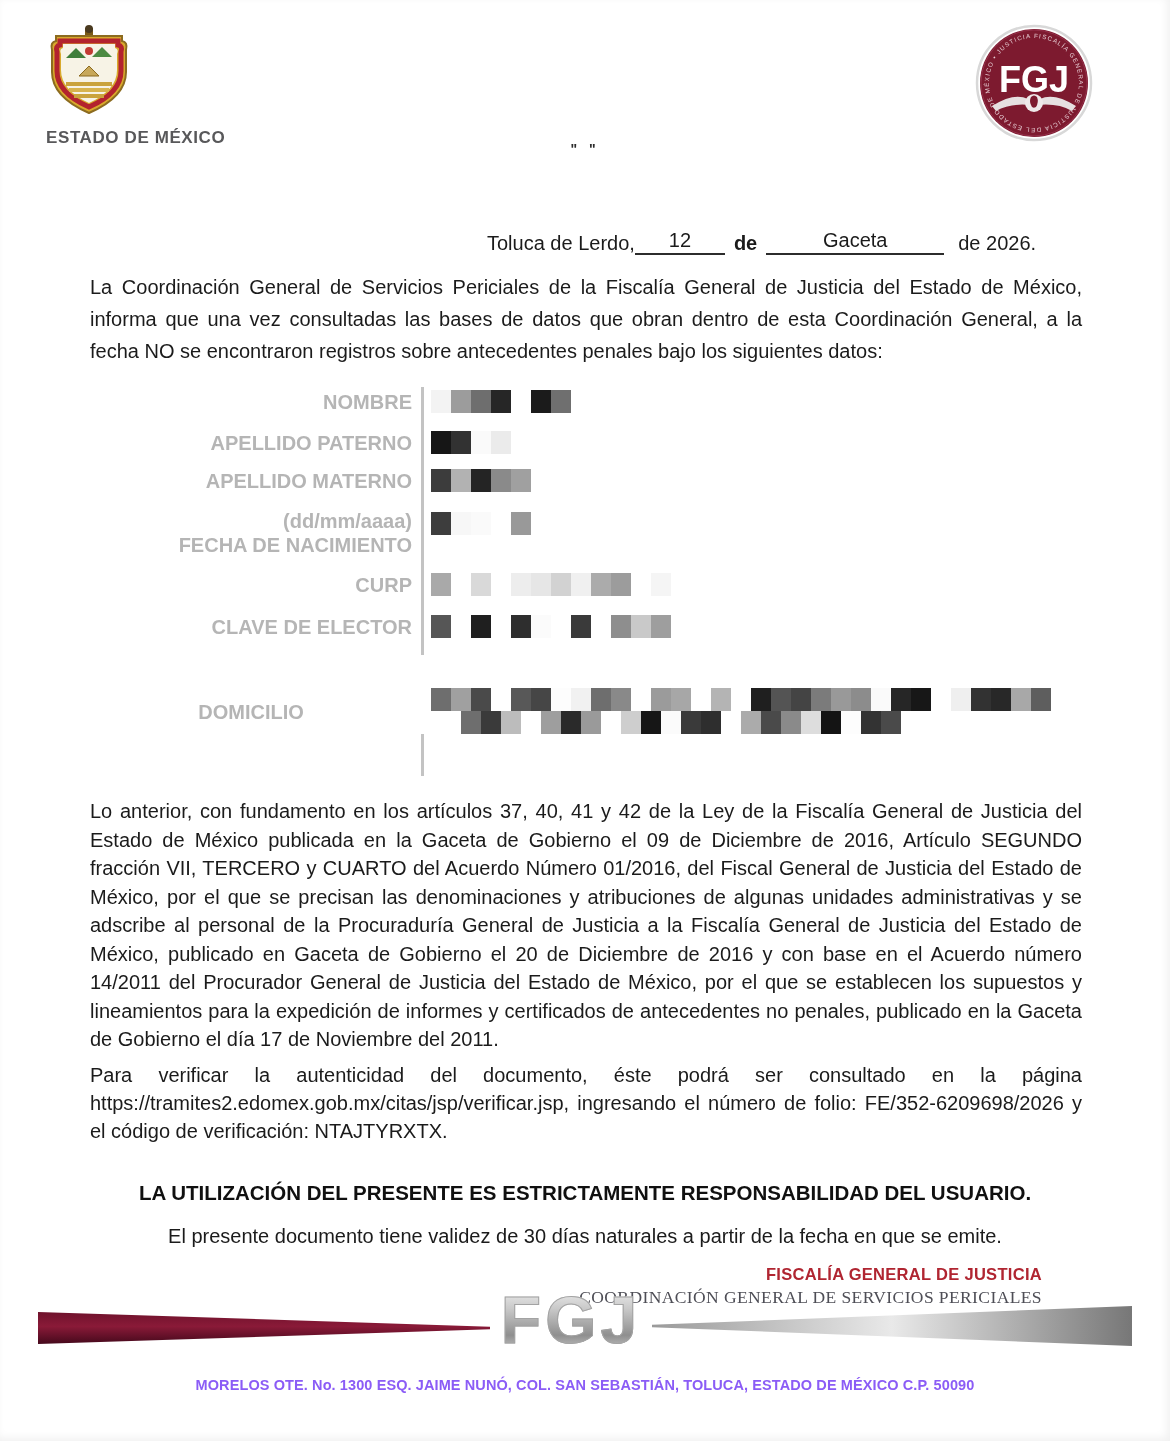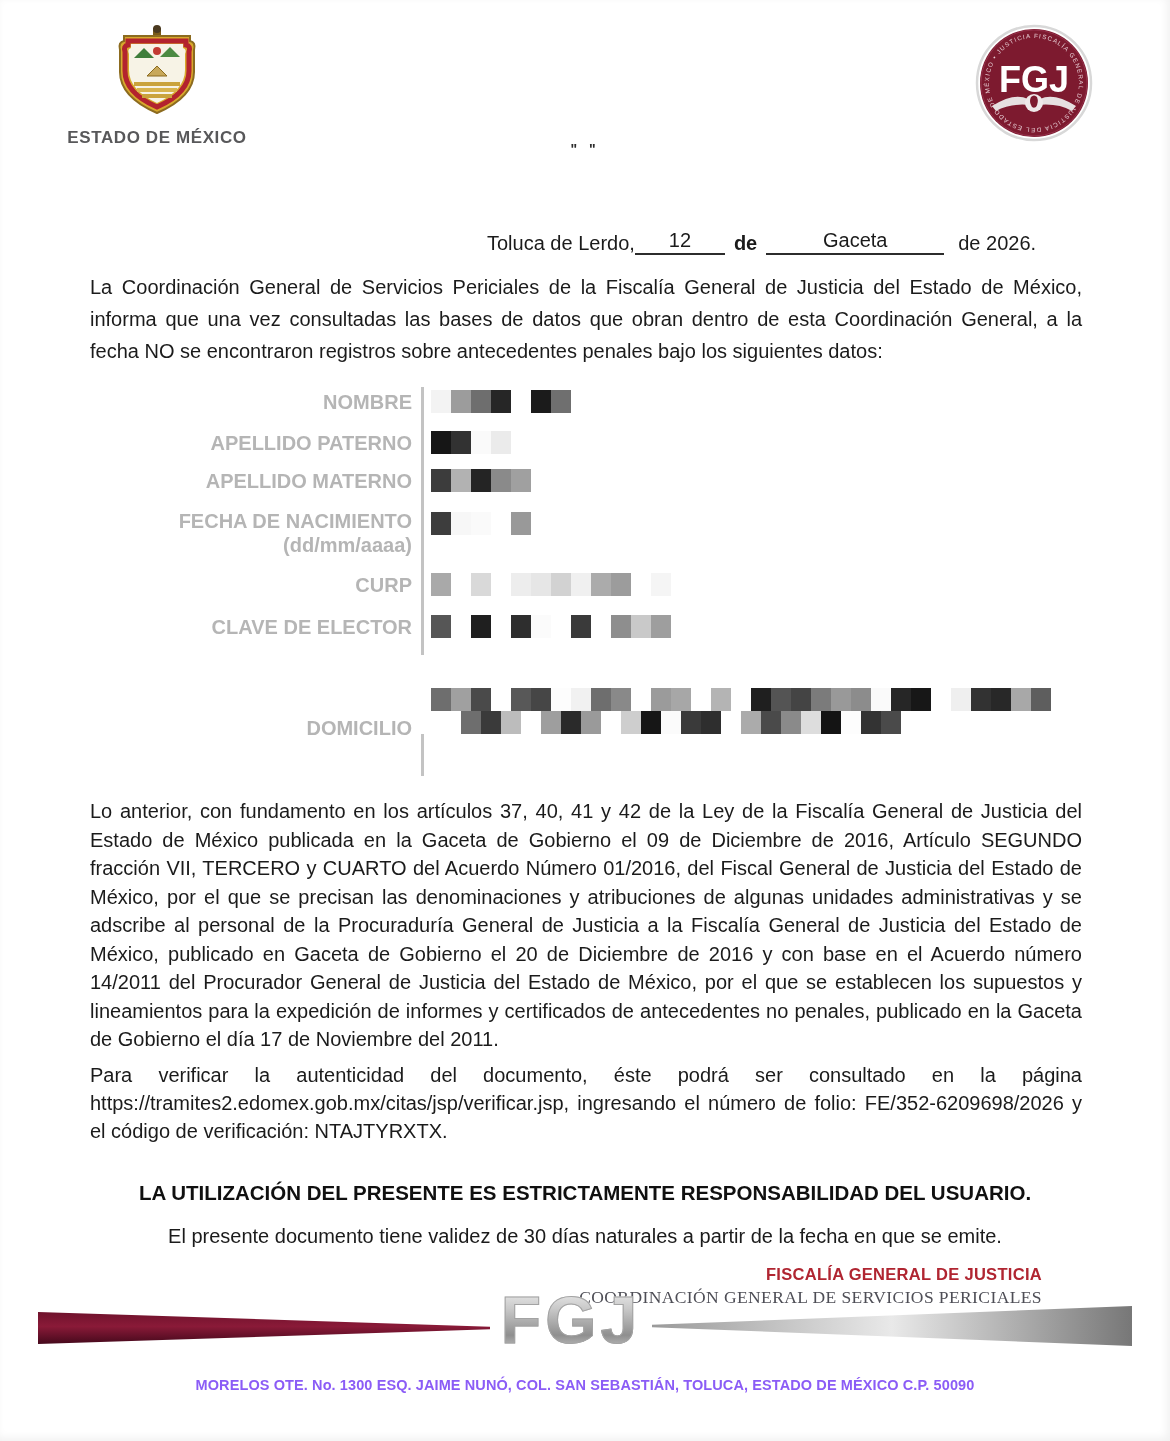--- a/index.html
+++ b/index.html
@@ -2,21 +2,21 @@
 <html><head>
 <meta charset="utf-8">
 <style>
   html,body{margin:0;padding:0;background:#ffffff;}
   .page{
     position:relative;width:1170px;height:1441px;background:#fff;
     font-family:"Liberation Sans",sans-serif;color:#202020;overflow:hidden;
     box-shadow:inset -3px -3px 8px rgba(0,0,0,0.06);
   }
   
-  .crest-block{position:absolute;left:62px;top:24px;width:190px;text-align:center;}
+  .crest-block{position:absolute;left:46px;top:24px;width:190px;}
   .crest-label{margin-top:6px;font-weight:bold;font-size:17px;color:#58585a;letter-spacing:.6px;}
   .fgj-emblem{position:absolute;left:974px;top:22px;}
   .quotes{position:absolute;top:141px;left:0;width:100%;text-align:center;
     font-size:14px;font-weight:bold;color:#2b2b2b;letter-spacing:4px;}
   .title{position:absolute;top:187px;left:0;width:100%;text-align:center;
     font-weight:bold;font-size:21.5px;color:#101010;}
   
   .dateline{position:absolute;top:229px;left:487px;font-size:20px;color:#1b1b1b;
     display:flex;align-items:flex-end;}
   .dl-underline{border-bottom:2px solid #2c2c2c;text-align:center;padding-bottom:1px;}
@@ -156,22 +156,22 @@
           <span class="tile" style="background: rgb(60, 60, 60);"></span>
           <span class="tile" style="background: rgb(178, 178, 178);"></span>
           <span class="tile" style="background: rgb(36, 36, 36);"></span>
           <span class="tile" style="background: rgb(138, 138, 138);"></span>
           <span class="tile" style="background: rgb(160, 160, 160);"></span>
         </div>
     </div>
 
     <div class="frow" style="top:124px;">
       <div class="flabel">
+        <div>(dd/mm/aaaa)</div>
         <div>FECHA DE NACIMIENTO</div>
-        <div>(dd/mm/aaaa)</div>
       </div>
       <div class="fred" style="top:3px;">
           <span class="tile" style="background: rgb(61, 61, 61);"></span>
           <span class="tile" style="background: rgb(247, 247, 247);"></span>
           <span class="tile" style="background: rgb(250, 250, 250);"></span>
           <span class="tile gap"></span>
           <span class="tile" style="background: rgb(153, 153, 153);"></span>
         </div>
     </div>
 
@@ -205,21 +205,21 @@
           <span class="tile gap"></span>
           <span class="tile" style="background: rgb(58, 58, 58);"></span>
           <span class="tile gap"></span>
           <span class="tile" style="background: rgb(142, 142, 142);"></span>
           <span class="tile" style="background: rgb(201, 201, 201);"></span>
           <span class="tile" style="background: rgb(158, 158, 158);"></span>
         </div>
     </div>
 
     <div class="frow" style="top:303px;">
-      <div class="flabel" style="top:28px;">DOMICILIO</div>
+      <div class="flabel" style="top:12px;text-align:center;">DOMICILIO</div>
       <div class="fred">
           <span class="tile" style="background: rgb(110, 110, 110);"></span>
           <span class="tile" style="background: rgb(160, 160, 160);"></span>
           <span class="tile" style="background: rgb(74, 74, 74);"></span>
           <span class="tile gap"></span>
           <span class="tile" style="background: rgb(88, 88, 88);"></span>
           <span class="tile" style="background: rgb(70, 70, 70);"></span>
           <span class="tile" style="background: rgb(253, 253, 253);"></span>
           <span class="tile" style="background: rgb(241, 241, 241);"></span>
           <span class="tile" style="background: rgb(110, 110, 110);"></span>

